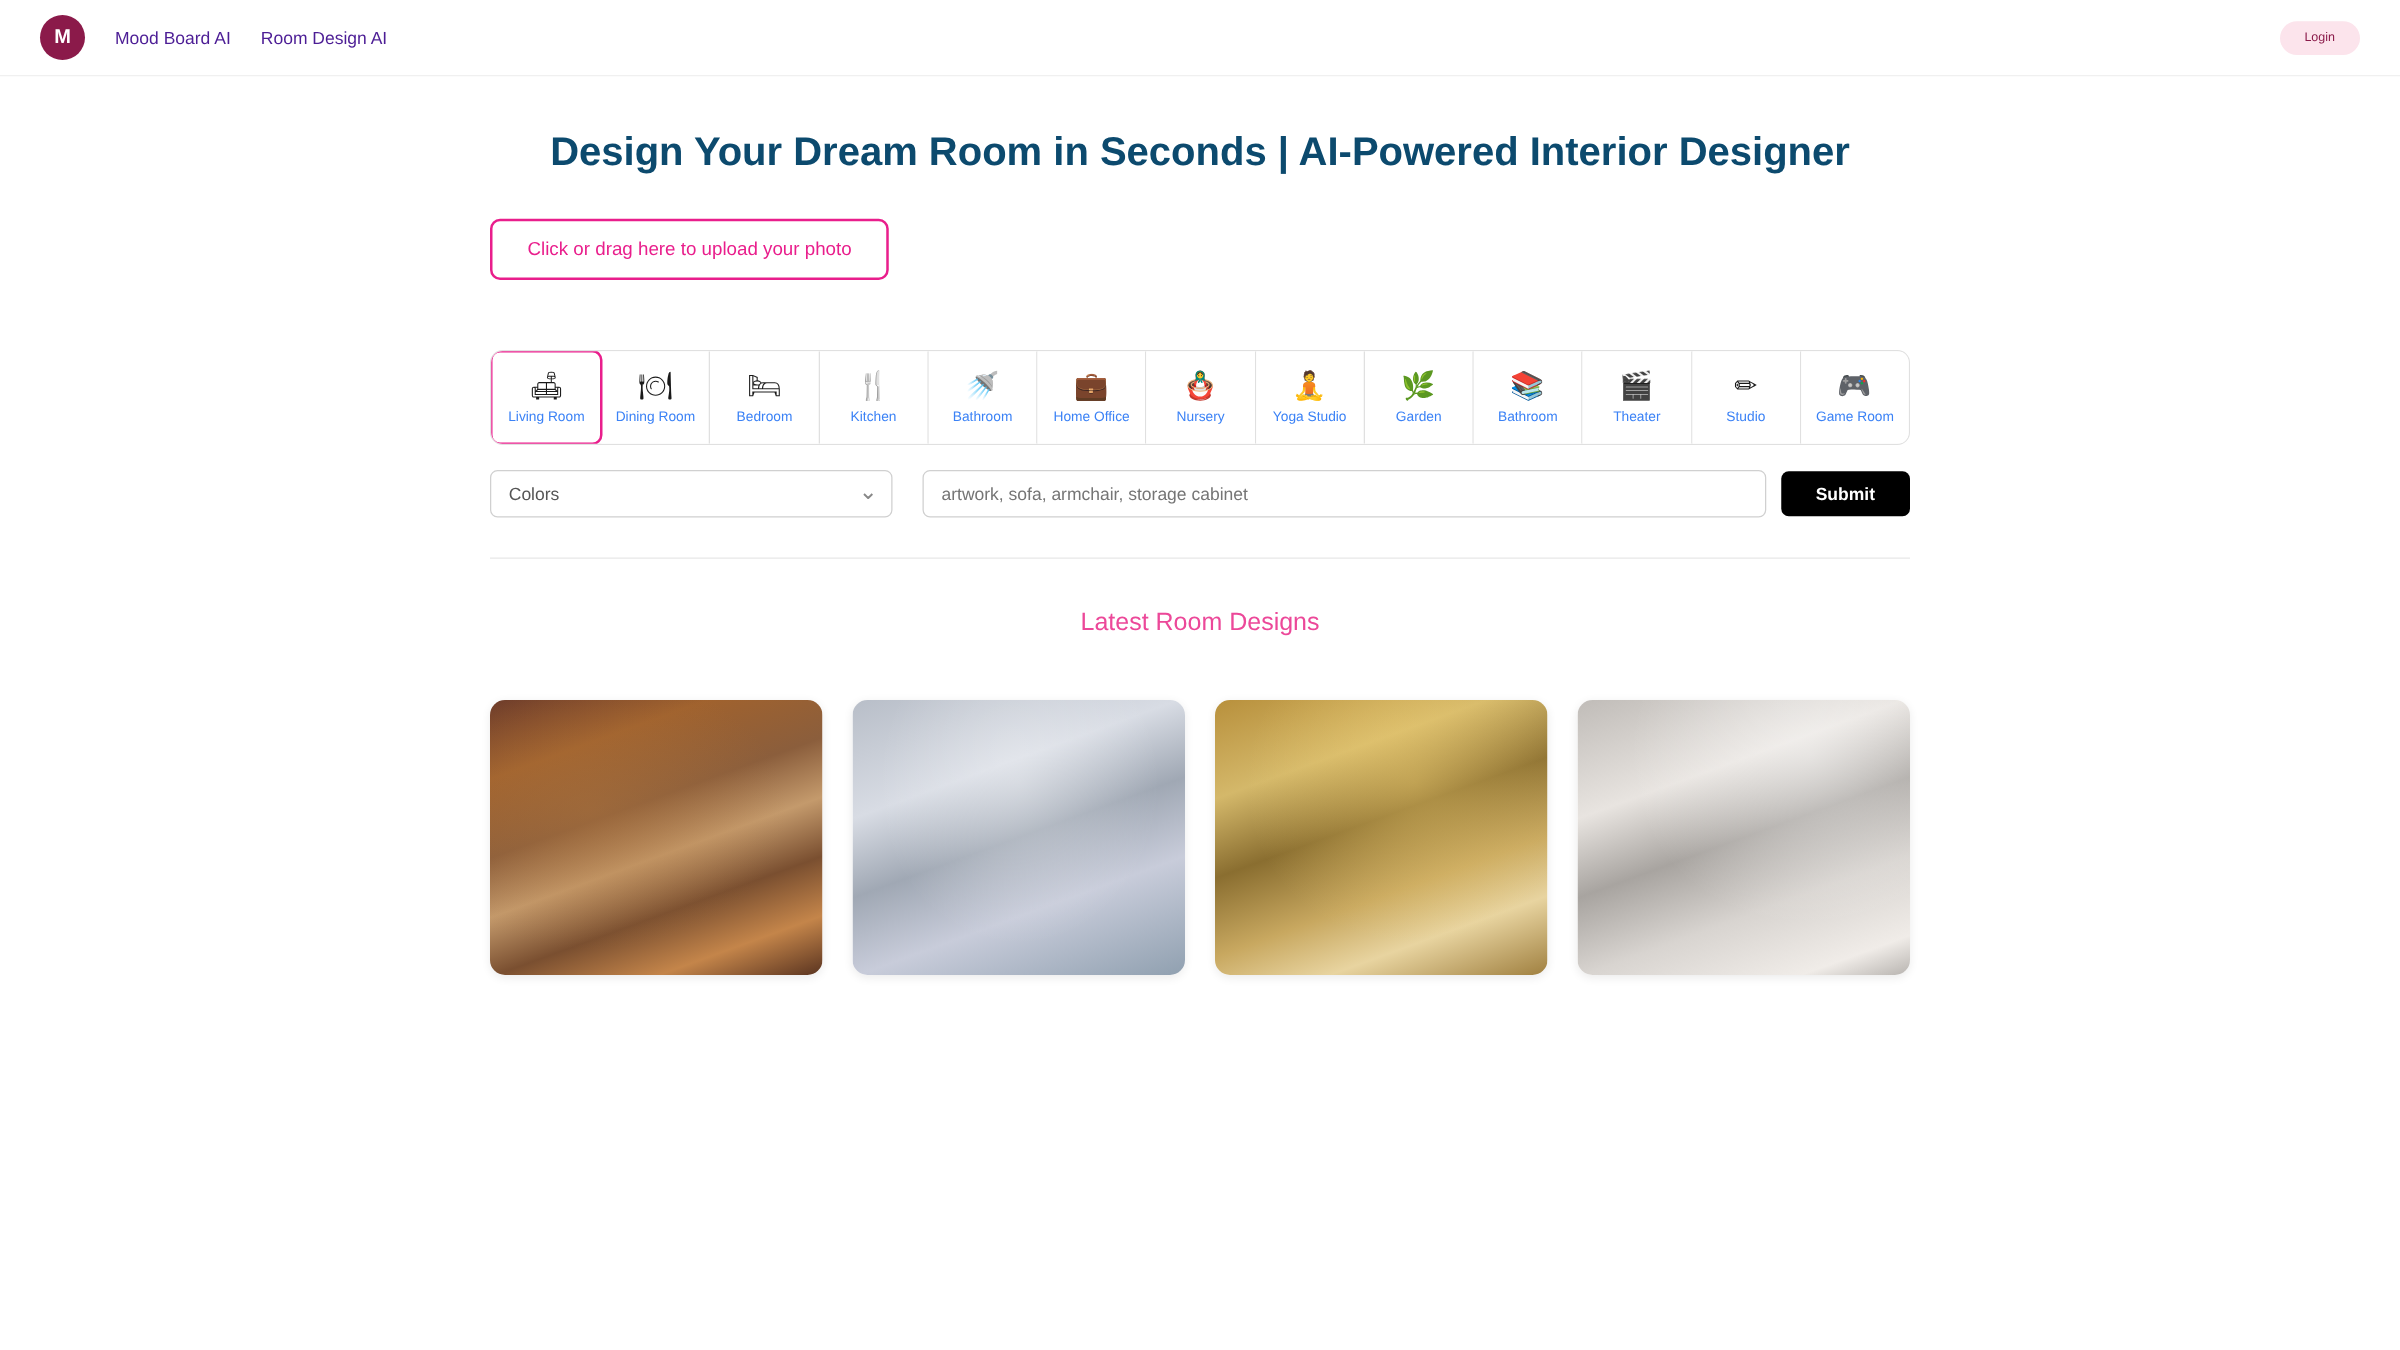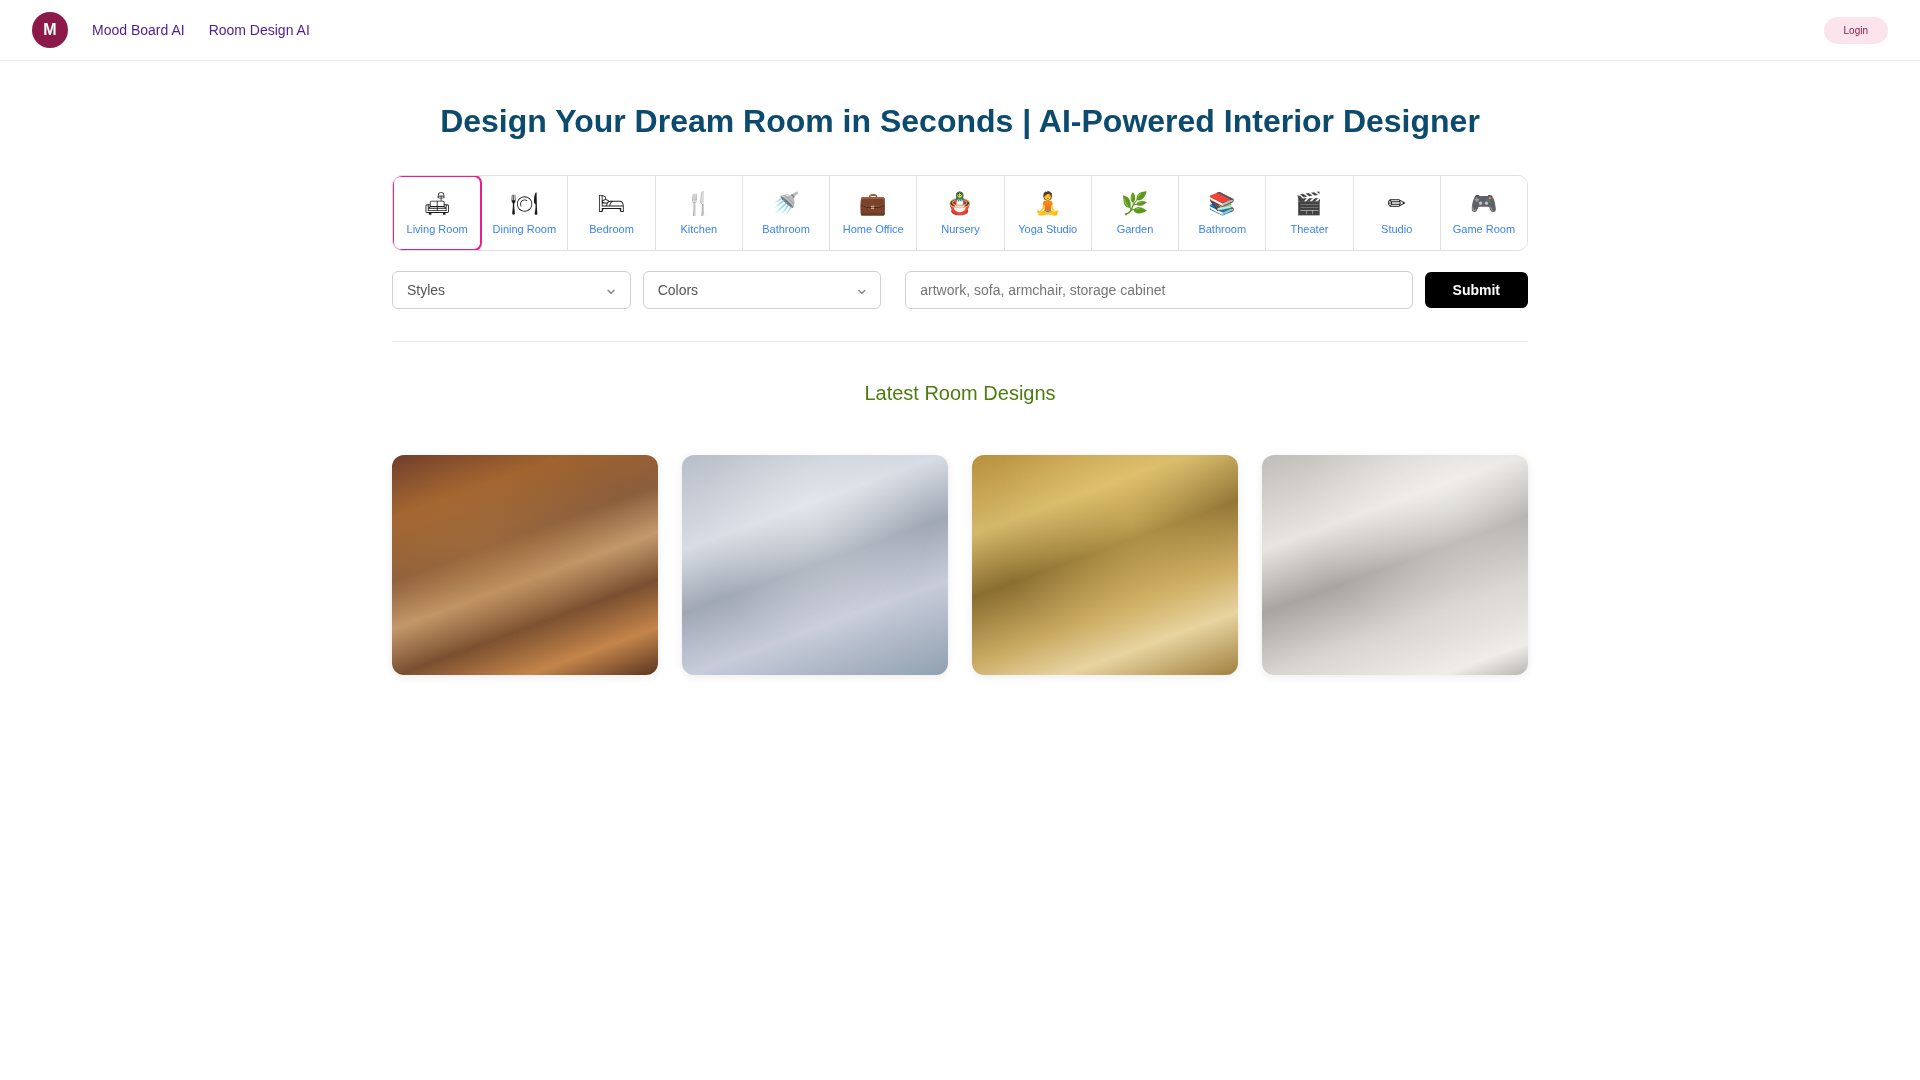--- a/index.html
+++ b/index.html
@@ -82,21 +82,21 @@
       padding: 10px 28px; border-radius: 6px; font-size: 14px;
       font-weight: 600; cursor: pointer;
     }
 
     
     .divider { border: none; border-top: 1px solid #e8e8e8; margin: 16px 0 40px; }
 
     
     .section-title {
       text-align: center; font-size: 20px; font-weight: 500;
-      color: #4d7c0f; margin-bottom: 50px;
+      color: #ec4899; margin-bottom: 50px;
     }
     .designs-grid {
       display: grid; grid-template-columns: repeat(4, 1fr); gap: 24px;
       padding-bottom: 60px;
     }
     .design-card {
       border-radius: 12px; overflow: hidden; cursor: pointer;
       box-shadow: 0 2px 8px rgba(0,0,0,0.08);
     }
     
@@ -129,20 +129,25 @@
     <a class="nav-link">Mood Board AI</a>
     <a class="nav-link">Room Design AI</a>
   </div>
   <button class="login-btn">Login</button>
 </nav>
 
 <div class="main-content">
 
   <h1 class="page-title">Design Your Dream Room in Seconds | AI-Powered Interior Designer</h1>
 
+  <div style="display:flex; justify-content:flex-start; margin-bottom:28px;">
+    <div class="upload-area">
+      <span>Click or drag here to upload your photo</span>
+    </div>
+  </div>
 
   <div class="room-types" id="room-types-container">
   <div class="room-type-item active">
         <div class="room-icon">🛋</div>
         <div class="room-label">Living Room</div>
       </div>
       <div class="room-type-item">
         <div class="room-icon">🍽</div>
         <div class="room-label">Dining Room</div>
       </div>
@@ -187,23 +192,20 @@
         <div class="room-label">Studio</div>
       </div>
       <div class="room-type-item">
         <div class="room-icon">🎮</div>
         <div class="room-label">Game Room</div>
       </div>
     </div>
 
   <div class="controls-row">
     <div class="select-wrapper">
-      <select id="styles-select"><option value="styles">Styles</option><option value="modern">Modern</option><option value="minimalist">Minimalist</option><option value="traditional">Traditional</option><option value="bohemian">Bohemian</option><option value="scandinavian">Scandinavian</option><option value="industrial">Industrial</option></select>
-    </div>
-    <div class="select-wrapper">
       <select id="colors-select"><option value="colors">Colors</option><option value="white">White</option><option value="gray">Gray</option><option value="beige">Beige</option><option value="navy">Navy</option><option value="emerald">Emerald</option><option value="black">Black</option></select>
     </div>
     <input class="text-input" type="text" id="items-input" placeholder="artwork, sofa, armchair, storage cabinet" style="">
     <button class="submit-btn">Submit</button>
   </div>
 
   <hr class="divider">
 
   <h2 class="section-title">Latest Room Designs</h2>
 

